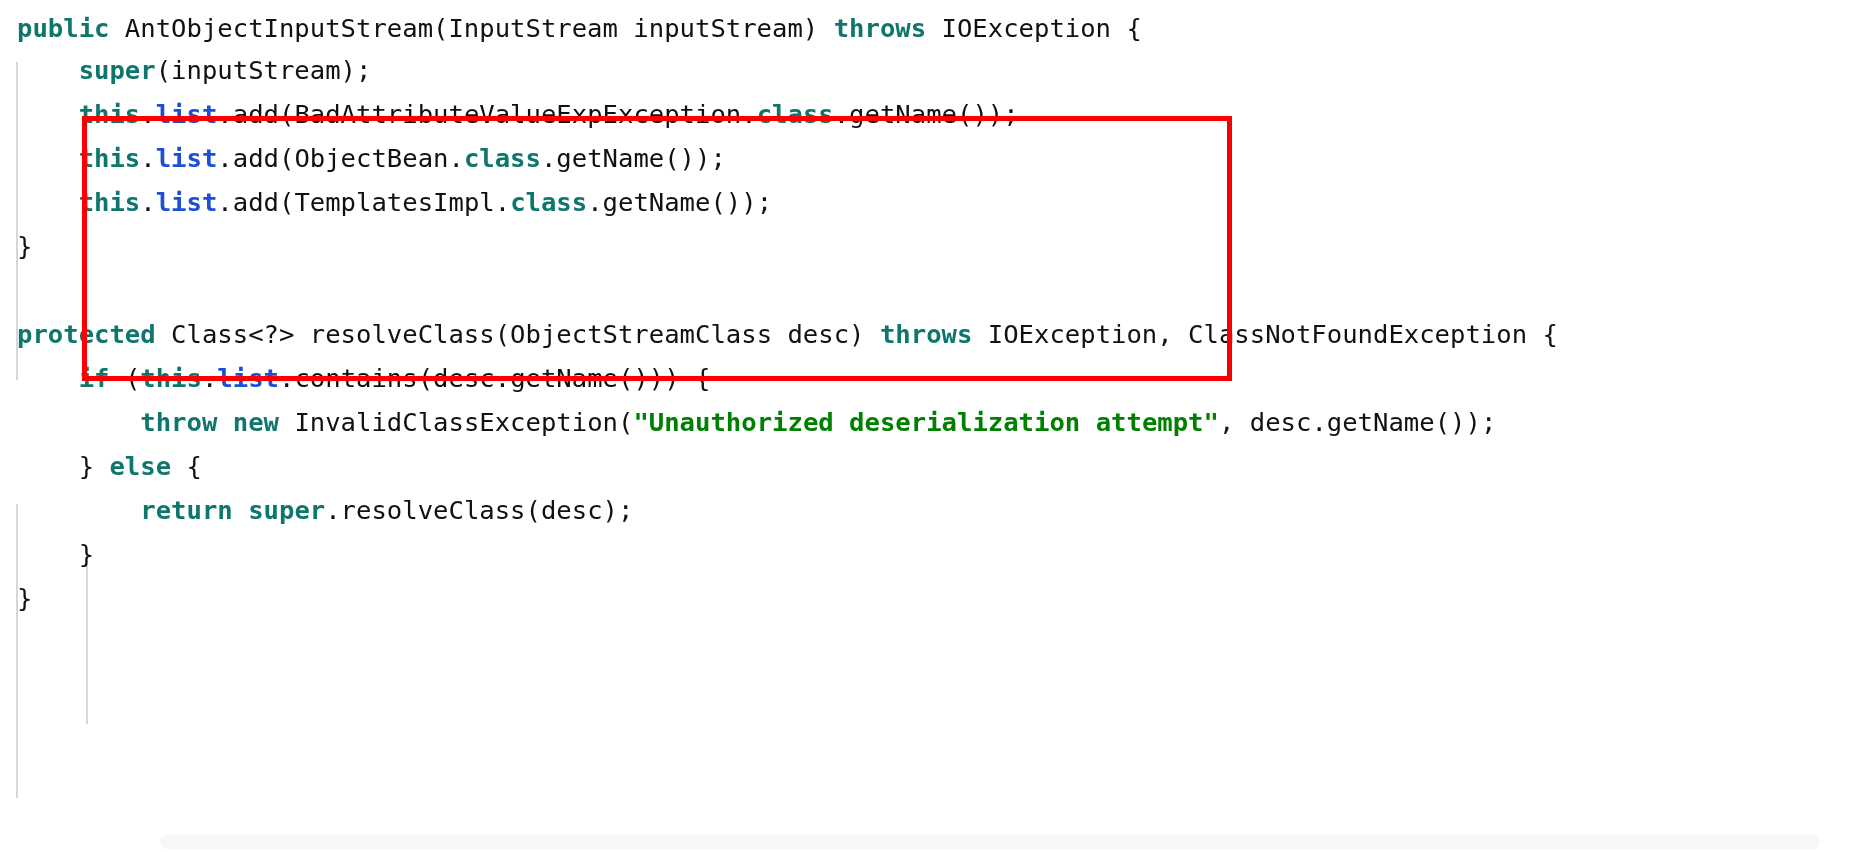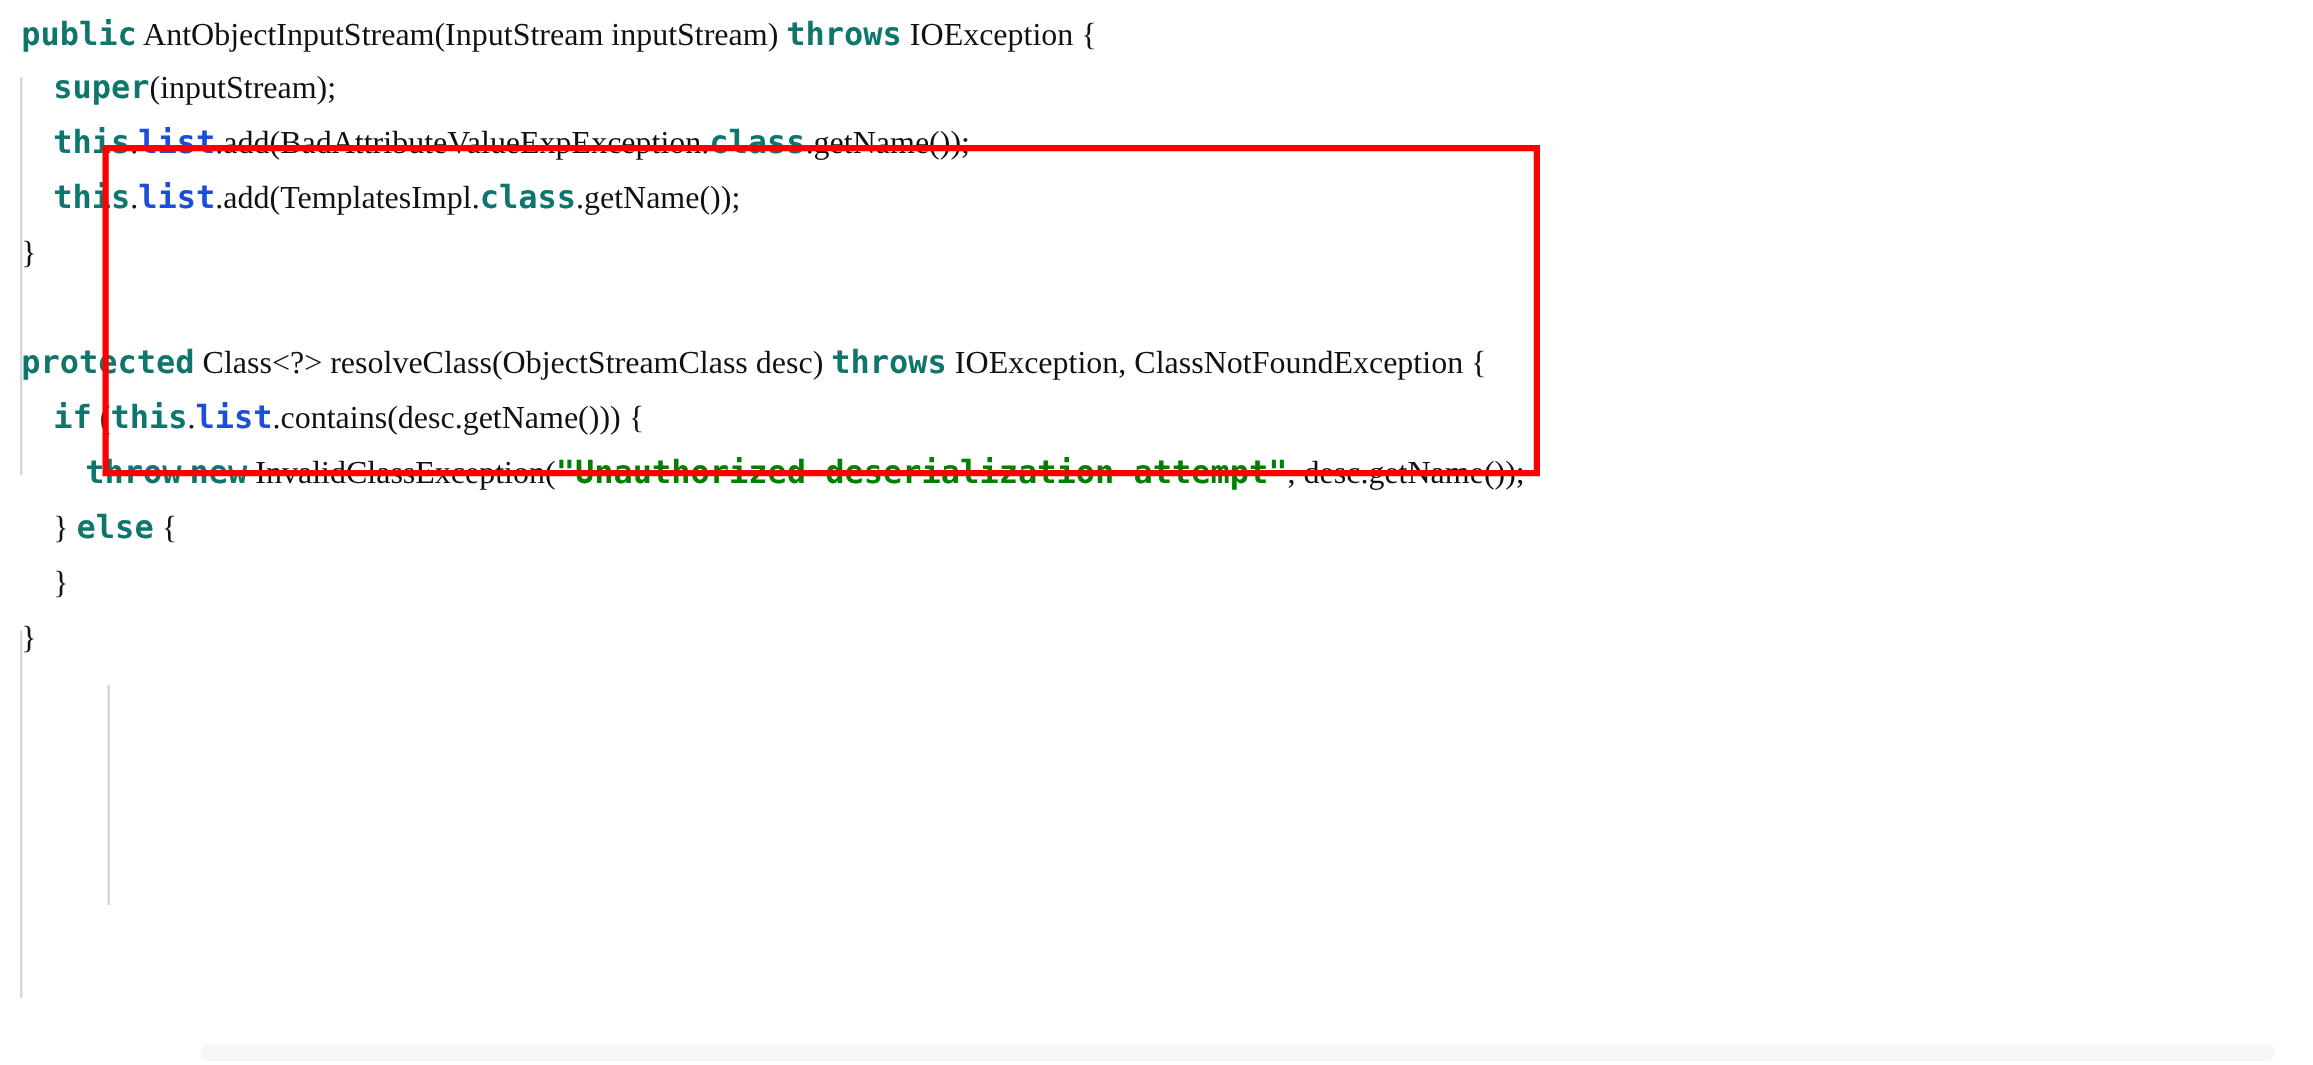--- a/index.html
+++ b/index.html
@@ -42,21 +42,21 @@
     padding-left: 17px;
     box-sizing: border-box;
   }
   .code-line.first { height: 48px; line-height: 56px; }
   .code-line.highlighted { background: #fdf8e3; }
 
   .tok { white-space: pre; }
   .tok.kw      { color: #0f766e; font-weight: bold; }
   .tok.field   { color: #1d4ed8; font-weight: bold; }
   .tok.str     { color: #008000; font-weight: bold; }
-  .tok.plain   { color: #111111; font-weight: normal; font-family: Liberation Serif, serif; }
+  .tok.plain   { color: #111111; font-weight: normal; }
 
   
   .indent-guide {
     position: absolute;
     width: 2px;
     background: #d7d7d7;
   }
 
   
   #annotation-box {
@@ -90,27 +90,29 @@
       <div class="indent-guide" style="left: 16px; top: 62px; height: 318px;"></div>
       <div class="indent-guide" style="left: 16px; top: 504px; height: 294px;"></div>
       <div class="indent-guide" style="left: 86px; top: 548px; height: 88px;"></div>
       <div class="indent-guide" style="left: 86px; top: 636px; height: 88px;"></div>
     </div>
 
   <div id="code-lines">
       <div class="code-line first"><span class="tok kw">public</span><span class="tok plain"> AntObjectInputStream(InputStream inputStream) </span><span class="tok kw">throws</span><span class="tok plain"> IOException {</span></div>
       <div class="code-line"><span class="tok plain">    </span><span class="tok kw">super</span><span class="tok plain">(inputStream);</span></div>
       <div class="code-line"><span class="tok plain">    </span><span class="tok kw">this</span><span class="tok plain">.</span><span class="tok field">list</span><span class="tok plain">.add(BadAttributeValueExpException.</span><span class="tok kw">class</span><span class="tok plain">.getName());</span></div>
+      <div class="code-line"><span class="tok plain">    </span><span class="tok kw">this</span><span class="tok plain">.</span><span class="tok field">list</span><span class="tok plain">.add(ObjectBean.</span><span class="tok kw">class</span><span class="tok plain">.getName());</span></div>
       <div class="code-line"><span class="tok plain">    </span><span class="tok kw">this</span><span class="tok plain">.</span><span class="tok field">list</span><span class="tok plain">.add(TemplatesImpl.</span><span class="tok kw">class</span><span class="tok plain">.getName());</span></div>
       <div class="code-line"><span class="tok plain">}</span></div>
       <div class="code-line"><span class="tok plain"> </span></div>
       <div class="code-line"><span class="tok kw">protected</span><span class="tok plain"> Class&lt;?&gt; resolveClass(ObjectStreamClass desc) </span><span class="tok kw">throws</span><span class="tok plain"> IOException, ClassNotFoundException {</span></div>
       <div class="code-line"><span class="tok plain">    </span><span class="tok kw">if</span><span class="tok plain"> (</span><span class="tok kw">this</span><span class="tok plain">.</span><span class="tok field">list</span><span class="tok plain">.contains(desc.getName())) {</span></div>
       <div class="code-line"><span class="tok plain">        </span><span class="tok kw">throw</span><span class="tok plain"> </span><span class="tok kw">new</span><span class="tok plain"> InvalidClassException(</span><span class="tok str">"Unauthorized deserialization attempt"</span><span class="tok plain">, desc.getName());</span></div>
       <div class="code-line"><span class="tok plain">    } </span><span class="tok kw">else</span><span class="tok plain"> {</span></div>
+      <div class="code-line"><span class="tok plain">        </span><span class="tok kw">return</span><span class="tok plain"> </span><span class="tok kw">super</span><span class="tok plain">.resolveClass(desc);</span></div>
       <div class="code-line"><span class="tok plain">    }</span></div>
       <div class="code-line"><span class="tok plain">}</span></div>
     </div>
 
   <div id="annotation-box"></div>
 
   <div id="h-scrollbar-track"></div>
 
 </div>
 

